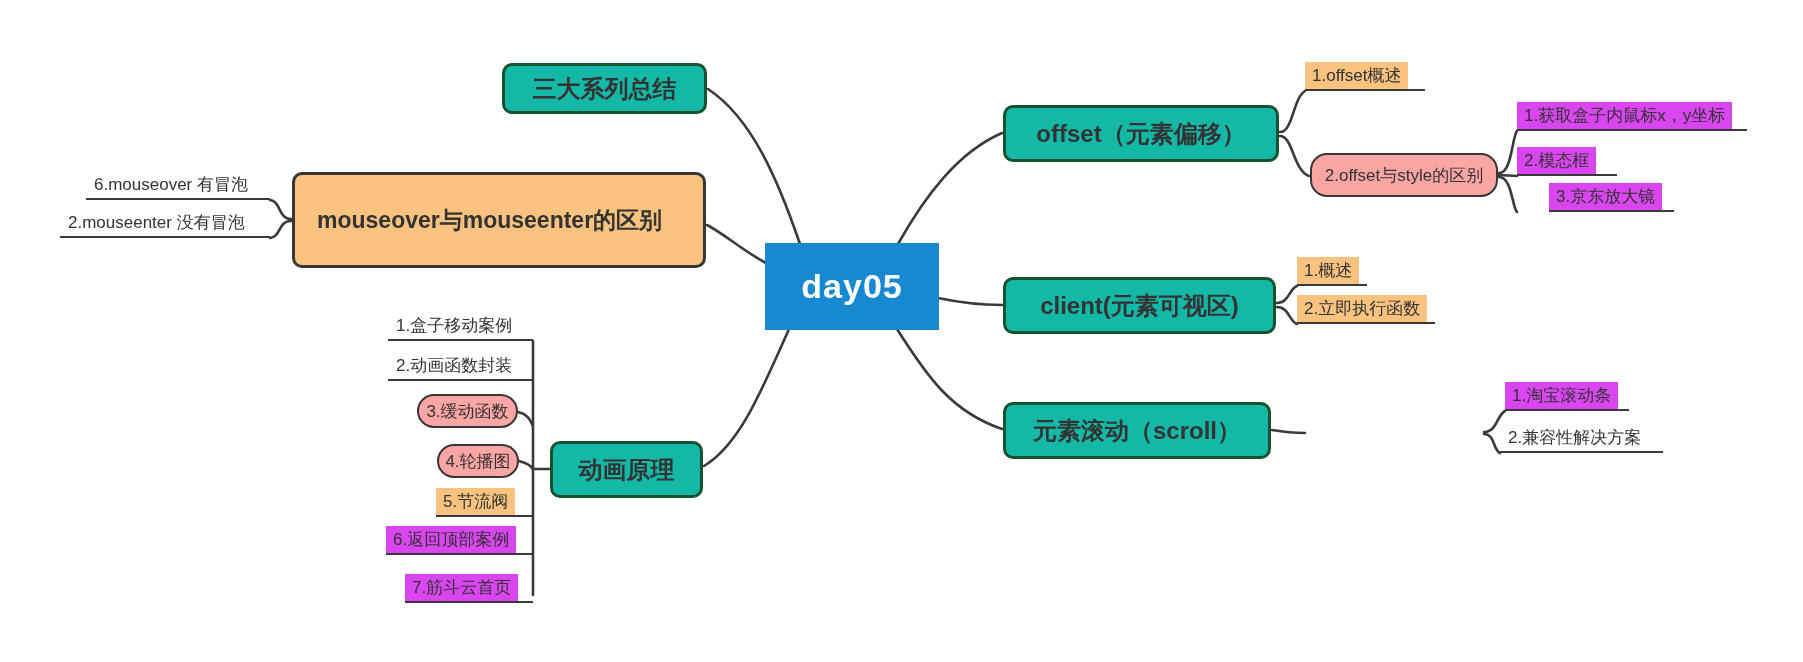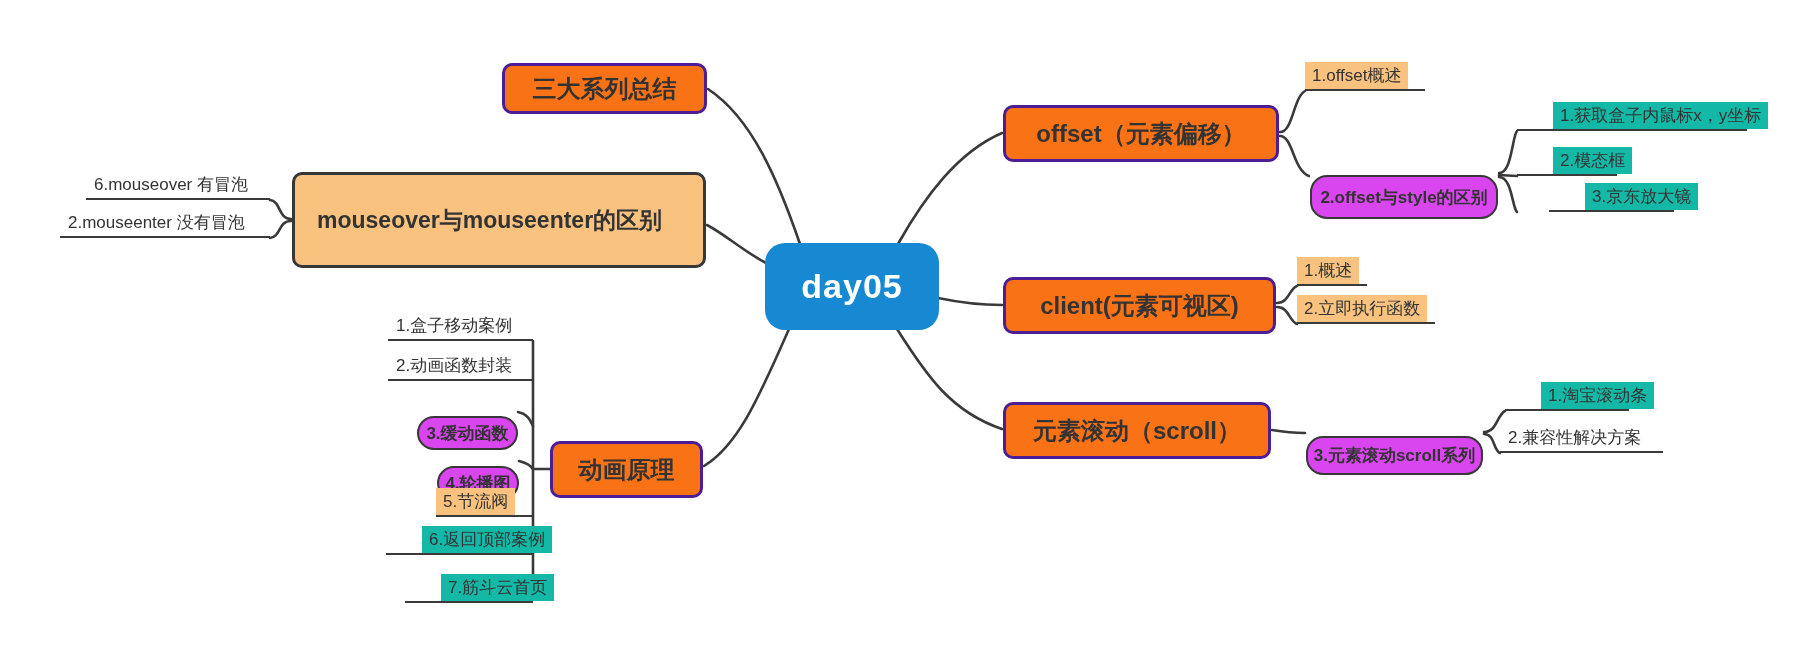--- a/index.html
+++ b/index.html
@@ -3,30 +3,30 @@
 <meta charset="utf-8">
 <style>
   html,body { margin:0; padding:0; background:#ffffff; }
   body { font-family:"Liberation Sans","DejaVu Sans",sans-serif; }
   .canvas { position:relative; width:1803px; height:662px; background:#ffffff; overflow:hidden; }
   .wires { position:absolute; left:0; top:0; pointer-events:none; }
   .wires path { fill:none; stroke:#3a3a3a; stroke-width:2.6; stroke-linecap:round; }
 
   .node { position:absolute; box-sizing:border-box; display:flex; align-items:center; justify-content:center;
           color:#333333; cursor:default; }
-  .central { background:#1789D2; color:#ffffff; font-weight:bold; font-size:34px; border-radius:20px; letter-spacing:1px; }
-  .main    { background:#f97316; border:3px solid #4c1d95; border-radius:10px; font-weight:bold; font-size:24px; }
+  .central { background:#1789D2; color:#ffffff; font-weight:bold; font-size:34px; border-radius:0; letter-spacing:1px; }
+  .main    { background:#14b8a6; border:3px solid #14532d; border-radius:10px; font-weight:bold; font-size:24px; }
   .main-orange { background:#F9C37F; border:3px solid #373737; border-radius:10px; font-weight:bold; font-size:23px;
           justify-content:flex-start; text-align:left; padding:16px 22px; line-height:1.5; }
-  .bubble  { background:#d946ef; border:2.5px solid #373737; border-radius:17px; font-weight:bold; font-size:17px; white-space:nowrap;margin-top:22px; }
+  .bubble  { background:#fca5a5; border:2.5px solid #373737; border-radius:17px; font-weight:normal; font-size:17px; white-space:nowrap; }
 
   .child { position:absolute; box-sizing:border-box; border-bottom:2px solid #3a3a3a; font-size:17px; color:#333333;
            white-space:nowrap; display:flex; align-items:flex-end; }
   .child .hl { display:inline-block; padding:2px 7px 2px 7px; }
-  .hl-y { background:#14b8a6;margin-left:36px; }
+  .hl-y { background:#d946ef; }
   .hl-o { background:#F9C37F; }
   .plain-pad { padding:0 4px 2px 8px; }
 </style>
 </head>
 <body>
 
 <div class="canvas">
 
   <svg class="wires" width="1803" height="662" viewBox="0 0 1803 662">
 
@@ -114,21 +114,20 @@
     <span class="hl hl-y">3.京东放大镜</span>
   </div>
 
   <div class="child" style="left:1297px;top:255px;width:70px;height:31px">
     <span class="hl hl-o">1.概述</span>
   </div>
   <div class="child" style="left:1297px;top:293px;width:138px;height:31px">
     <span class="hl hl-o">2.立即执行函数</span>
   </div>
 
-  <div class="node bubble" style="left:1306px;top:414px;width:177px;height:39px">3.元素滚动scroll系列</div>
 
   <div class="child" style="left:1505px;top:380px;width:124px;height:31px">
     <span class="hl hl-y">1.淘宝滚动条</span>
   </div>
   <div class="child" style="left:1500px;top:423px;width:163px;height:30px">
     <span class="plain-pad">2.兼容性解决方案</span>
   </div>
 
 </div>
 

